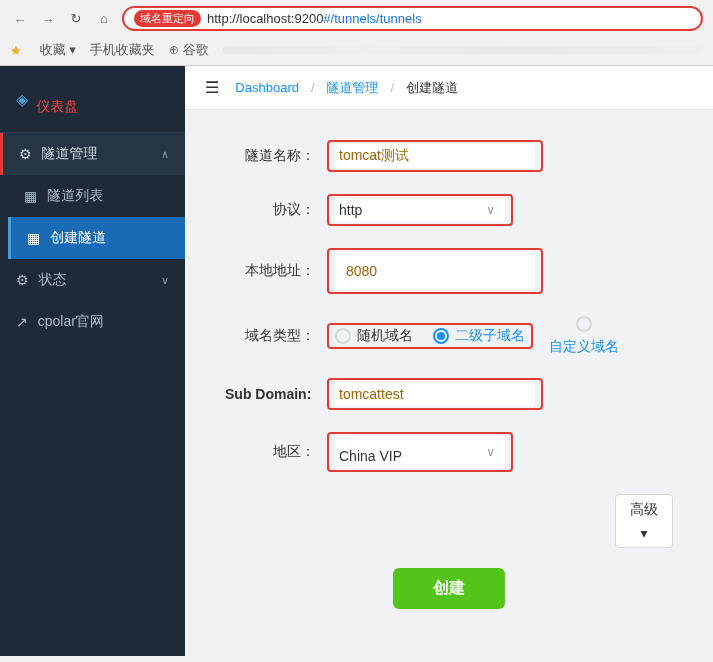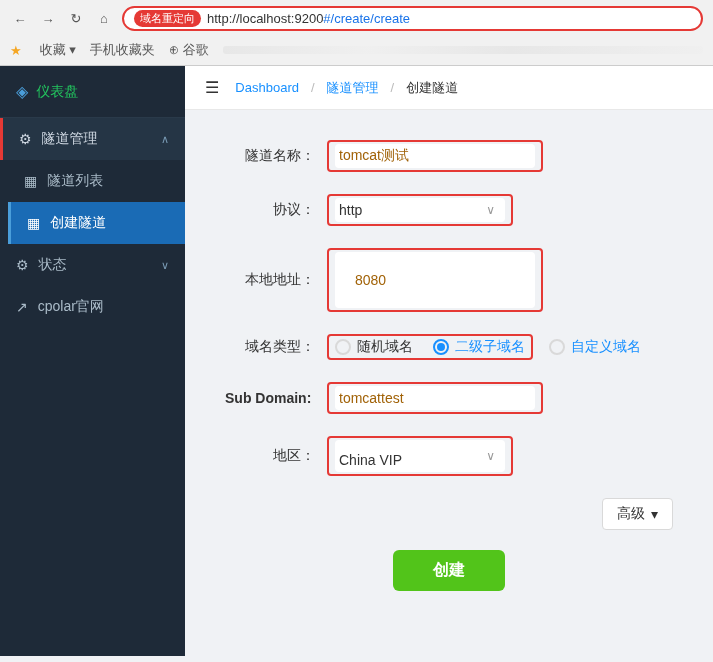--- a/index.html
+++ b/index.html
@@ -81,21 +81,22 @@
       padding: 16px 16px;
       gap: 8px;
       border-bottom: 1px solid #2a3a4a;
     }
     .sidebar-header-icon {
       color: #4a9eda;
       font-size: 16px;
     }
     .sidebar-header-text {
       font-size: 14px;
-      color: #22c55e;
+      color: #ef4444;
+      margin-top: 16px;
     }
     .sidebar-item {
       display: flex;
       align-items: center;
       padding: 12px 16px;
       cursor: pointer;
       gap: 10px;
       font-size: 14px;
       color: #aabbc8;
       position: relative;
@@ -272,20 +273,21 @@
       border: 1px solid #d9d9d9;
       border-radius: 4px;
       padding: 6px 14px;
       background: #fff;
       font-size: 14px;
       cursor: pointer;
       color: #333;
       display: flex;
       align-items: center;
       gap: 6px;
+      flex-direction: column;
     }
 
     
     .create-row {
       display: flex;
       justify-content: center;
       margin-top: 10px;
     }
     .create-btn {
       background: #52c41a;
@@ -310,21 +312,21 @@
 
 <div class="browser-chrome">
   <div class="browser-toolbar">
     <div class="browser-btn">←</div>
     <div class="browser-btn">→</div>
     <div class="browser-btn">↻</div>
     <div class="browser-btn">⌂</div>
     <div class="address-bar-wrap">
       <span class="address-redirect-badge">域名重定向</span>
       <span class="address-text">
-        <span>http://localhost:9200</span><span class="highlight">#/create/create</span>
+        <span>http://localhost:9200</span><span class="highlight">#/tunnels/tunnels</span>
       </span>
     </div>
   </div>
   <div class="bookmarks-bar">
     <span class="bookmark-star">★</span>
     <span>收藏 ▾</span>
     <span>手机收藏夹</span>
     <span>⊕ 谷歌</span>
     <span style="flex:1; height:8px; background: linear-gradient(to right, #ddd 0%, #eee 30%, #ddd 60%, #eee 100%); border-radius:3px; opacity:0.5;"></span>
   </div>
@@ -398,39 +400,39 @@
               <option>udp</option>
             </select>
             <span class="select-arrow">∨</span>
           </div>
         </div>
       </div>
 
       <div class="form-row">
         <label class="form-label">本地地址：</label>
         <div class="row-highlight">
-          <input class="form-input" style="border: none; outline: none; padding: 20px;" value="8080">
+          <input class="form-input" style="border: none; outline: none; padding: 11px;" value="8080">
         </div>
       </div>
 
       <div class="form-row">
         <label class="form-label">域名类型：</label>
         <div class="row-highlight">
           <div class="radio-group">
             <label class="radio-option">
               <div class="radio-circle"></div>
               <span class="radio-label">随机域名</span>
             </label>
             <label class="radio-option">
               <div class="radio-circle checked"></div>
               <span class="radio-label blue">二级子域名</span>
             </label>
           </div>
         </div>
-        <label class="radio-option" style="margin-left:16px;">
+        <label class="radio-option" style="margin-left:16px;flex-direction:column;">
           <div class="radio-circle"></div>
           <span class="radio-label link">自定义域名</span>
         </label>
       </div>
 
       <div class="form-row">
         <label class="subdomain-label">Sub Domain:</label>
         <div class="row-highlight">
           <input class="form-input" style="border: none; outline: none; padding: 4px;" value="tomcattest">
         </div>

